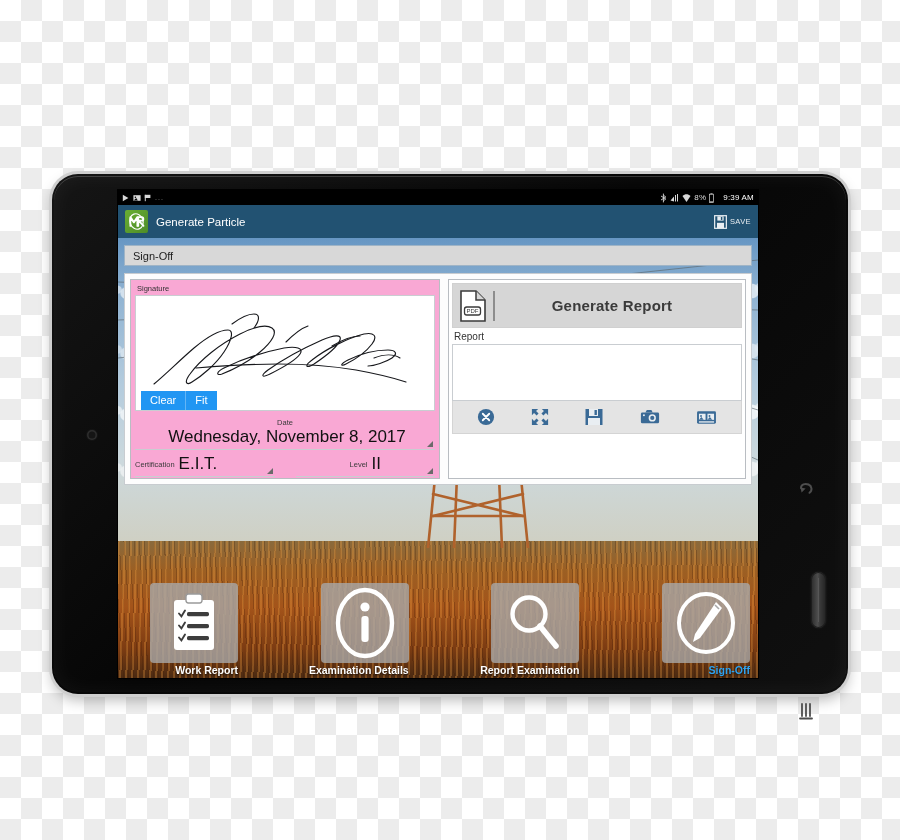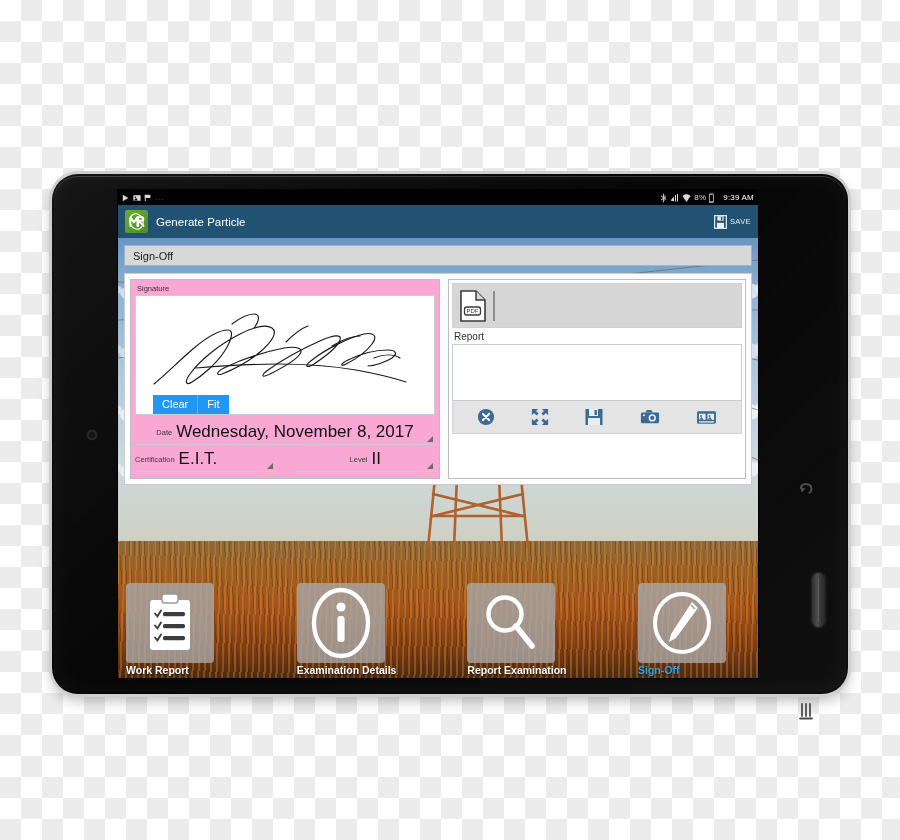--- a/index.html
+++ b/index.html
@@ -169,21 +169,21 @@
     padding:3px 4px 0 4px;
     display:flex; flex-direction:column;
   }
   #sig-label{ font-size:7.5px; color:#333; padding:1px 0 2px 2px; }
   #sig-pad{
     position:relative; height:118px;
     border:1px solid #c9cdd1; background:#fff; overflow:hidden;
   }
   #sig-svg{ position:absolute; left:0; top:0; }
   #sig-actions{
-    position:absolute; left:17px; bottom:0px; display:flex;
+    position:absolute; left:5px; bottom:0px; display:flex;
   }
   .sig-btn{
     background:#2196f3; color:#fff;
     font-size:11px; padding:3px 9px;
     cursor:pointer; line-height:1.15;
   }
   #btn-fit{ border-left:1px solid #64b5f6; }
   .field-row{
     display:flex; align-items:center;
     border-bottom:1px solid #c9cdd1;
@@ -191,21 +191,21 @@
     position:relative;
   }
   .field-label{ font-size:7.5px; color:#3a3a3a; }
   .field-value{ font-size:17px; color:#111; margin-left:4px; }
   .spinner-caret{
     position:absolute; right:2px; bottom:2px;
     width:0; height:0;
     border-left:6px solid transparent;
     border-bottom:6px solid #6a6a6a;
   }
-  #row-date{ margin-top:4px; justify-content:center; }
+  #row-date{ margin-top:4px; justify-content:center;flex-direction:column; }
   #row-cert-level{
     display:flex; border-bottom:none; padding:4px 0 1px 0; gap:16px;
   }
   .half-field{ position:relative; flex:1; display:flex; align-items:center;
     border-bottom:1px solid #c9cdd1; padding-bottom:2px; }
   #cert-field{ margin-right:5px; }
   #level-field{ justify-content:center; }
 
   
   #report-group{
@@ -236,21 +236,21 @@
   }
   .tb-icon{ cursor:pointer; display:flex; align-items:center; }
 
   
   #bottomnav{
     position:absolute; left:0; bottom:0; width:100%; height:110px;
     display:flex; align-items:flex-end; justify-content:space-between;
     padding:0 8px 2px 8px; box-sizing:border-box;
   }
   .nav-item{
-    width:112px; display:flex; flex-direction:column; align-items:flex-start;
+    width:112px; display:flex; flex-direction:column; align-items:flex-end;
     cursor:pointer;
   }
   .nav-tile{
     width:88px; height:80px; background:rgba(168,168,168,0.80);
     border-radius:4px; display:flex; align-items:center; justify-content:center;
   }
   .nav-label{
     font-size:10.5px; font-weight:bold; color:#ffffff;
     margin-top:1px;
     text-shadow:0 1px 2px rgba(0,0,0,.75);
@@ -447,20 +447,21 @@
         <div id="gen-report-btn">
           <div id="pdf-icon-wrap">
             <svg width="26" height="32" viewBox="0 0 26 32" aria-hidden="true">
               <path d="M1 1 H16 L25 10 V31 H1 Z" fill="#ffffff" stroke="#3b3b3b" stroke-width="1.6"></path>
               <path d="M16 1 L16 10 L25 10" fill="#d6d6d6" stroke="#3b3b3b" stroke-width="1.5"></path>
               <rect x="4.5" y="17" width="16" height="8" rx="2.2" fill="none" stroke="#3b3b3b" stroke-width="1.3"></rect>
               <text x="12.5" y="23.2" font-family="Liberation Sans, sans-serif" font-size="6" text-anchor="middle" fill="#3b3b3b">PDF</text>
             </svg>
           </div>
           <div id="gen-divider"></div>
+          <div id="gen-report-label">Generate Report</div>
         </div>
 
         <div id="report-label">Report</div>
         <div id="report-box"></div>
 
         <div id="report-toolbar">
           <div class="tb-icon">
             <svg width="18" height="18" viewBox="0 0 20 20" aria-hidden="true">
               <circle cx="10" cy="10" r="9" fill="#3a6a96"></circle>
               <path d="M6.4 6.4 L13.6 13.6 M13.6 6.4 L6.4 13.6" stroke="#fff" stroke-width="2" stroke-linecap="round"></path>

